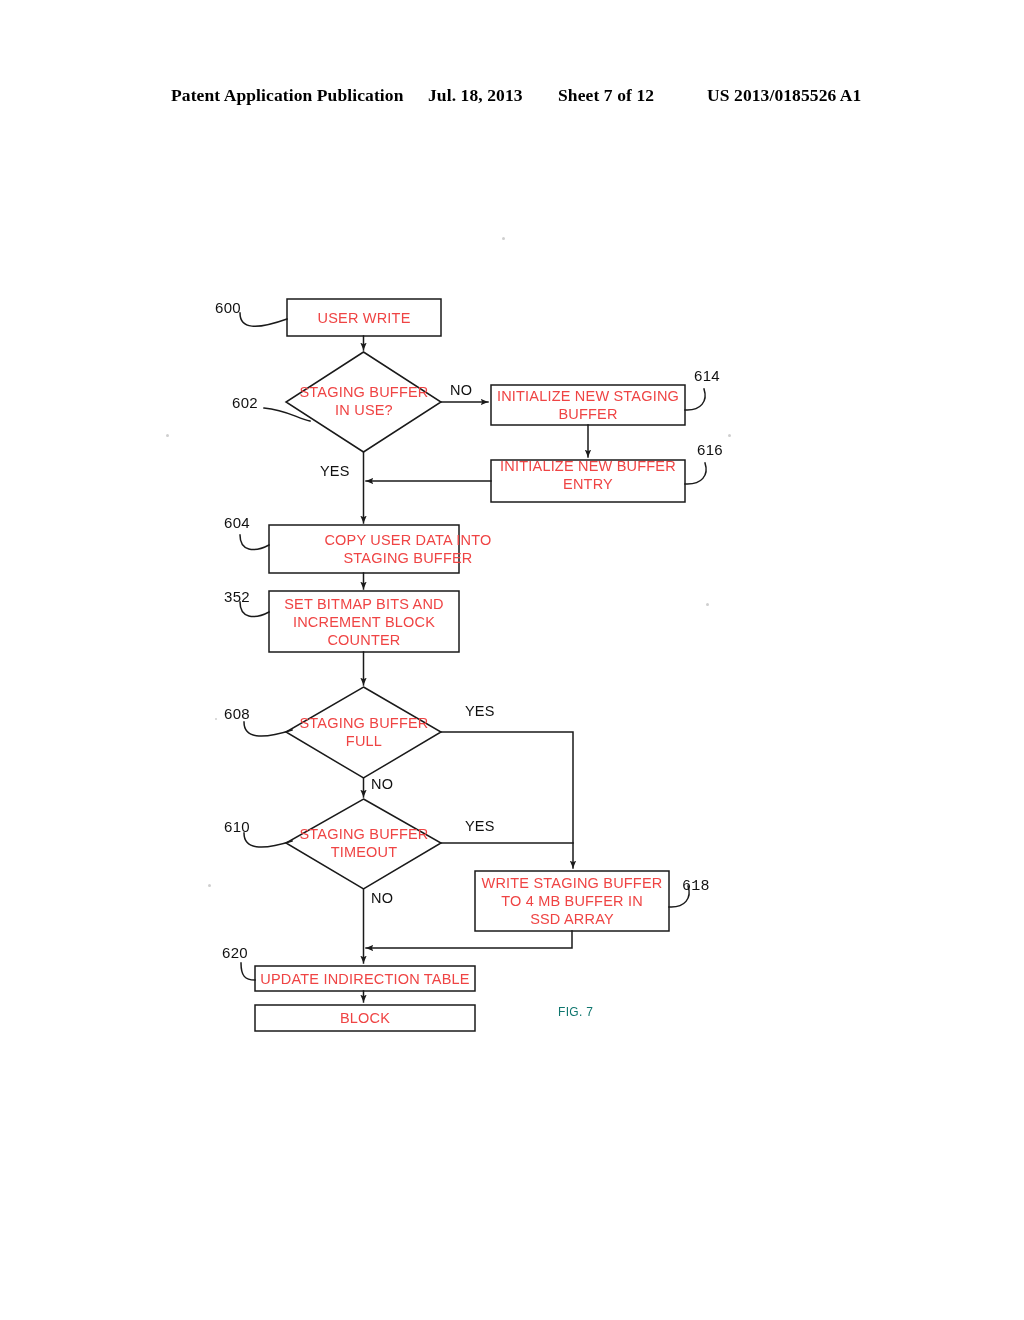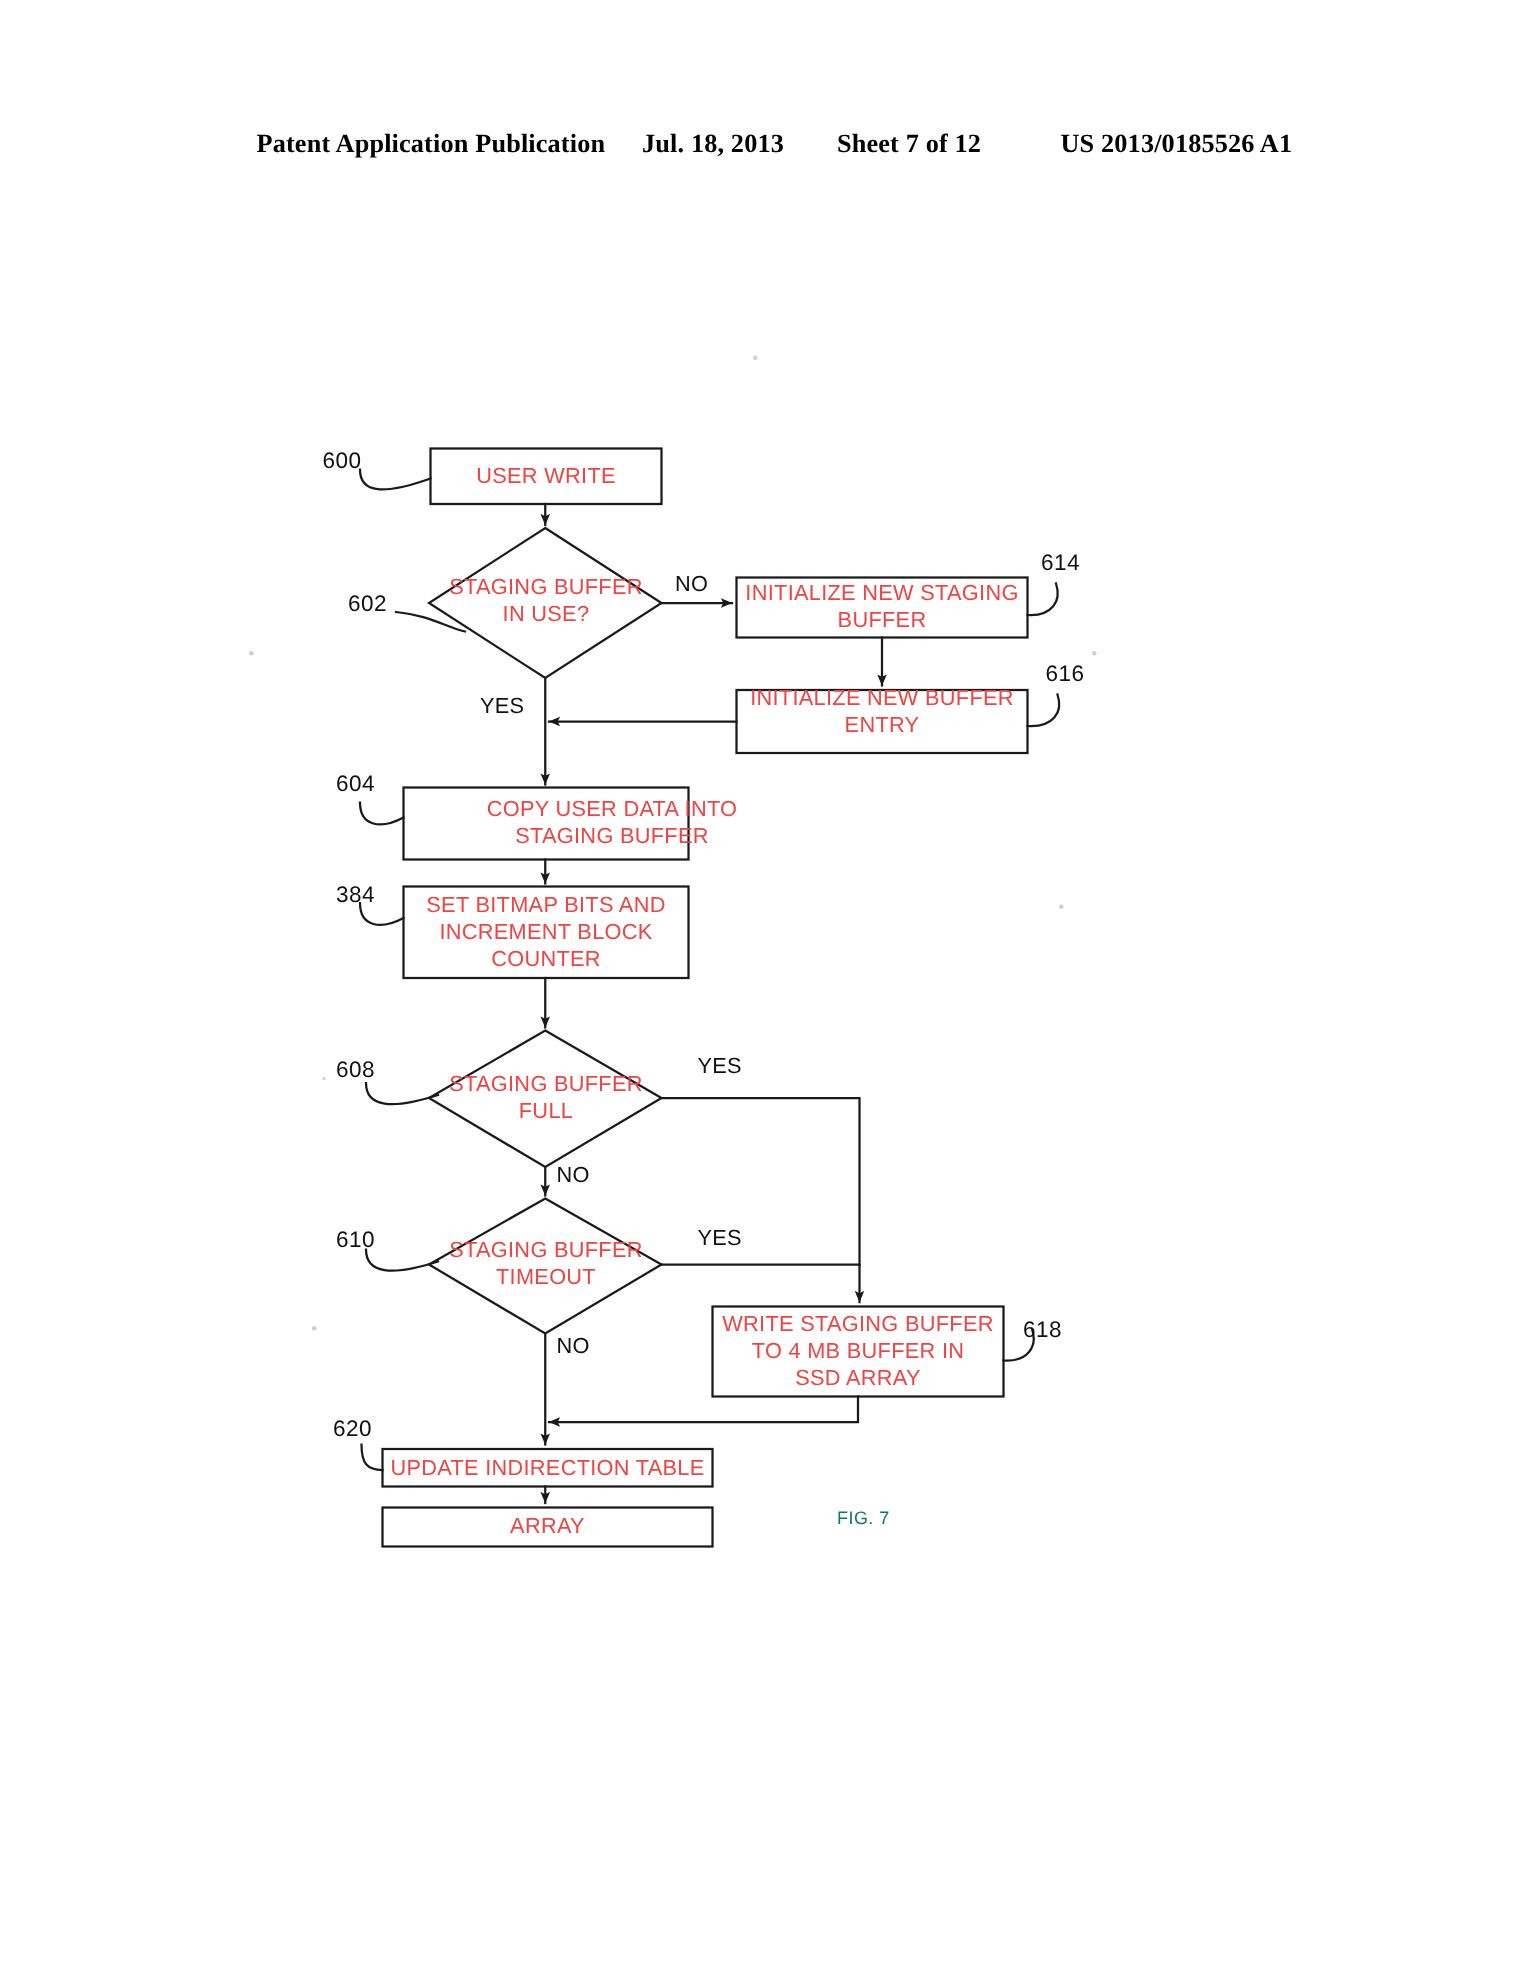--- a/index.html
+++ b/index.html
@@ -208,31 +208,31 @@
 
   <div class="node-label" style="left:288px; top:821px; width:152px; height:44px;">STAGING BUFFER
 TIMEOUT</div>
 
   <div class="node-label" style="left:475px; top:871px; width:194px; height:60px;">WRITE STAGING BUFFER
 TO 4 MB BUFFER IN
 SSD ARRAY</div>
 
   <div class="node-label" style="left:255px; top:966px; width:220px; height:25px;">UPDATE INDIRECTION TABLE</div>
 
-  <div class="node-label" style="left:255px; top:1005px; width:220px; height:26px;">ARRAY</div>
+  <div class="node-label" style="left:255px; top:1005px; width:220px; height:26px;">BLOCK</div>
 
   <div class="ref-num" style="left:215px; top:299px;">600</div>
   <div class="ref-num" style="left:232px; top:394px;">602</div>
   <div class="ref-num" style="left:694px; top:367px;">614</div>
   <div class="ref-num" style="left:697px; top:441px;">616</div>
   <div class="ref-num" style="left:224px; top:514px;">604</div>
-  <div class="ref-num" style="left:224px; top:588px;">384</div>
+  <div class="ref-num" style="left:224px; top:588px;">352</div>
   <div class="ref-num" style="left:224px; top:705px;">608</div>
   <div class="ref-num" style="left:224px; top:818px;">610</div>
-  <div class="ref-num" style="left:682px; top:878px;">618</div>
+  <div class="ref-num" style="left:682px; top:878px;font-family:Liberation Mono, monospace;">618</div>
   <div class="ref-num" style="left:222px; top:944px;">620</div>
 
   <div class="edge-label" style="left:450px; top:382px;">NO</div>
   <div class="edge-label" style="left:320px; top:463px;">YES</div>
   <div class="edge-label" style="left:465px; top:703px;">YES</div>
   <div class="edge-label" style="left:371px; top:776px;">NO</div>
   <div class="edge-label" style="left:465px; top:818px;">YES</div>
   <div class="edge-label" style="left:371px; top:890px;">NO</div>
 
   <div class="fig-caption" style="left:558px; top:1005px;">FIG. 7</div>

